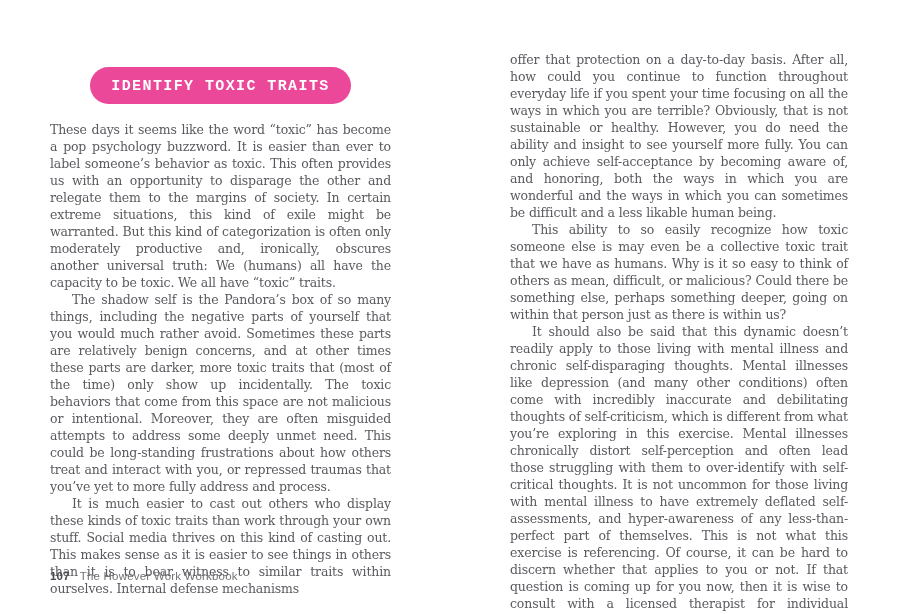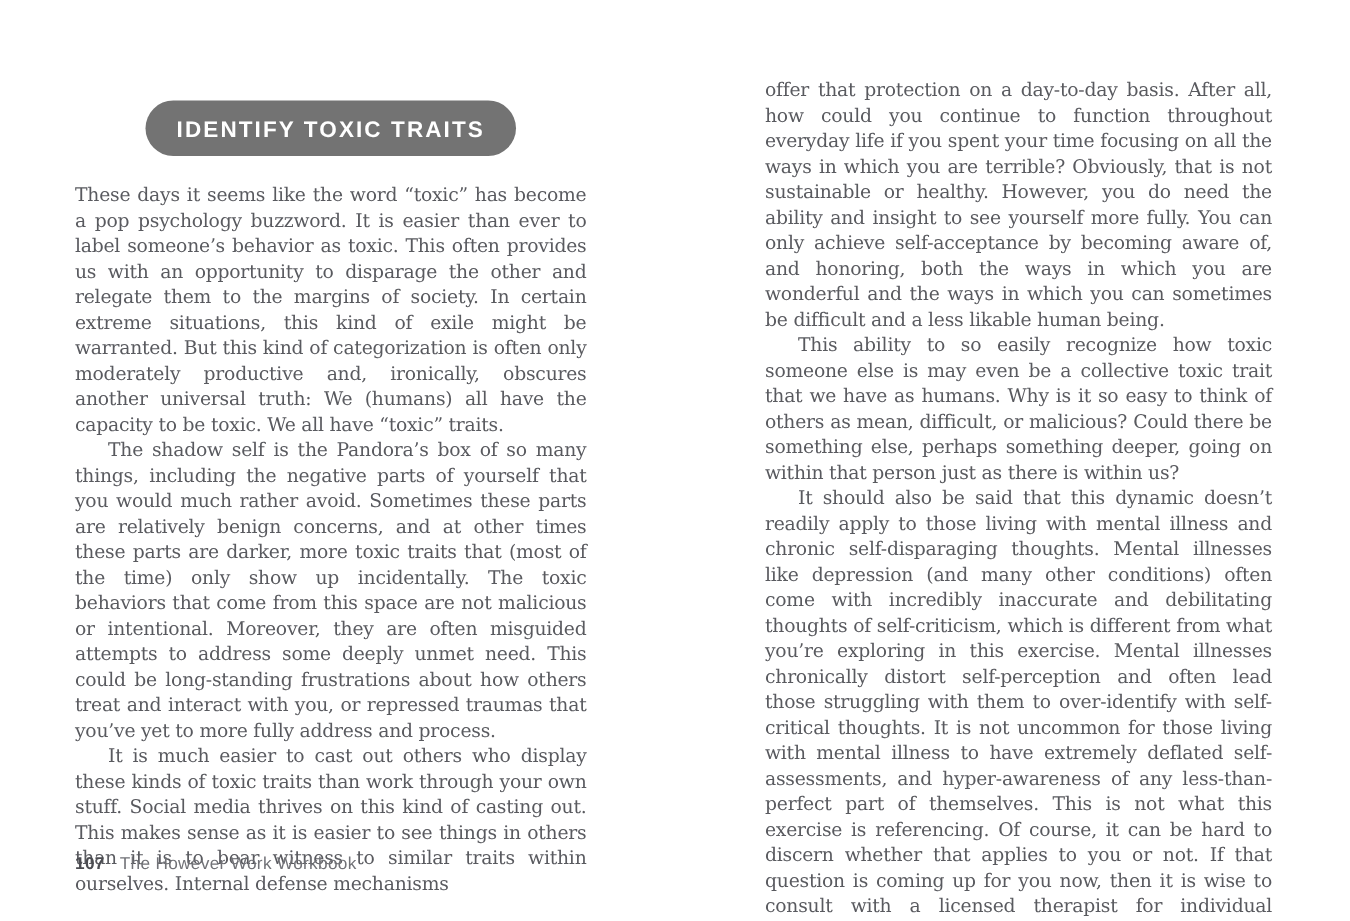--- a/index.html
+++ b/index.html
@@ -22,23 +22,23 @@
   .page-left  { left: 50px;  width: 341px; }
   .page-right { left: 510px; width: 338px; }
 
   .badge-row {
     text-align: center;
     padding-top: 67px;
     margin-bottom: 17px;
   }
   .badge {
     display: inline-block;
-    background: #737373;
+    background: #ec4899;
     color: #ffffff;
-    font-family: Liberation Sans, sans-serif;
+    font-family: Liberation Mono, monospace;
     font-weight: 700;
     font-size: 15px;
     line-height: 1;
     letter-spacing: 1.4px;
     padding: 12px 21px 10px 21px;
     border-radius: 20px;
   }
 
   .body-text {
     font-family: "DejaVu Serif", serif;

